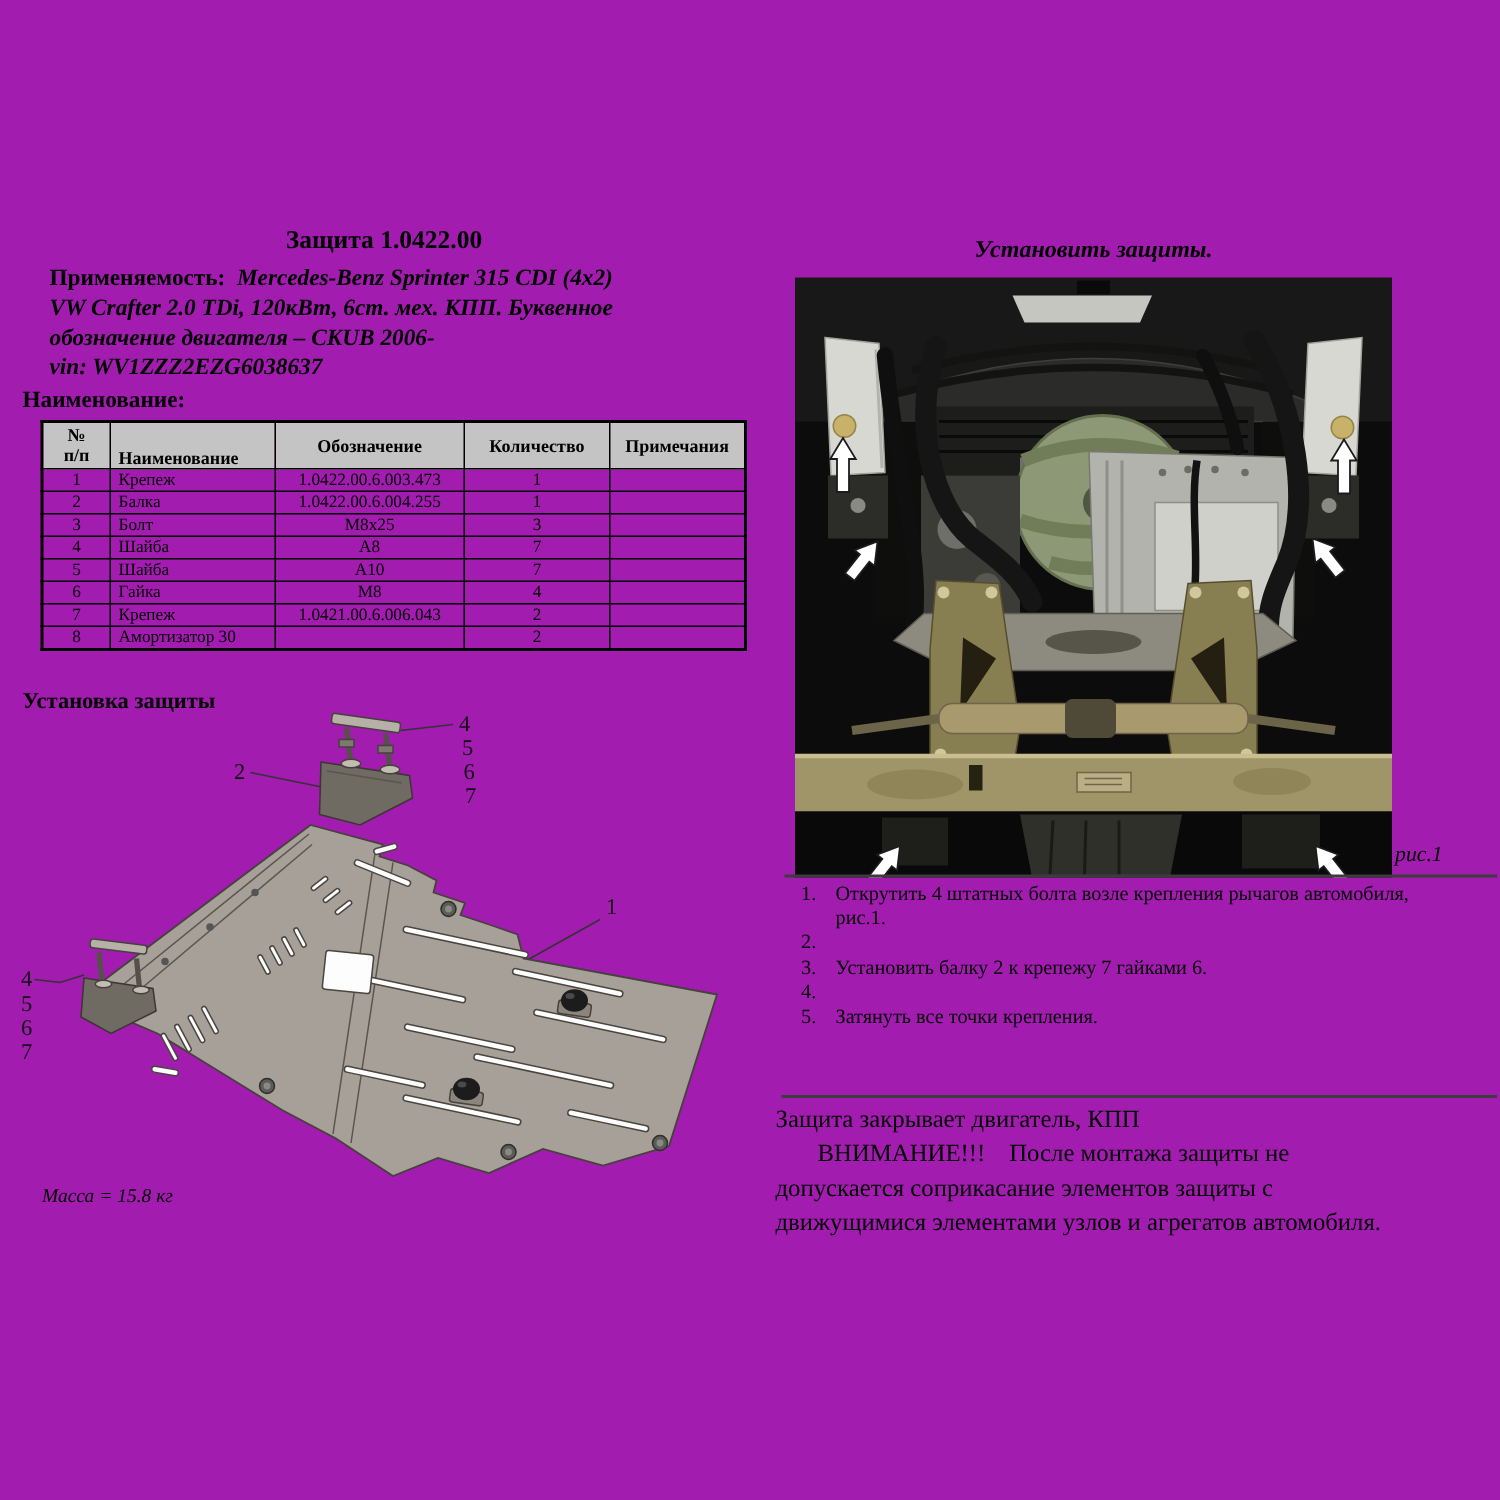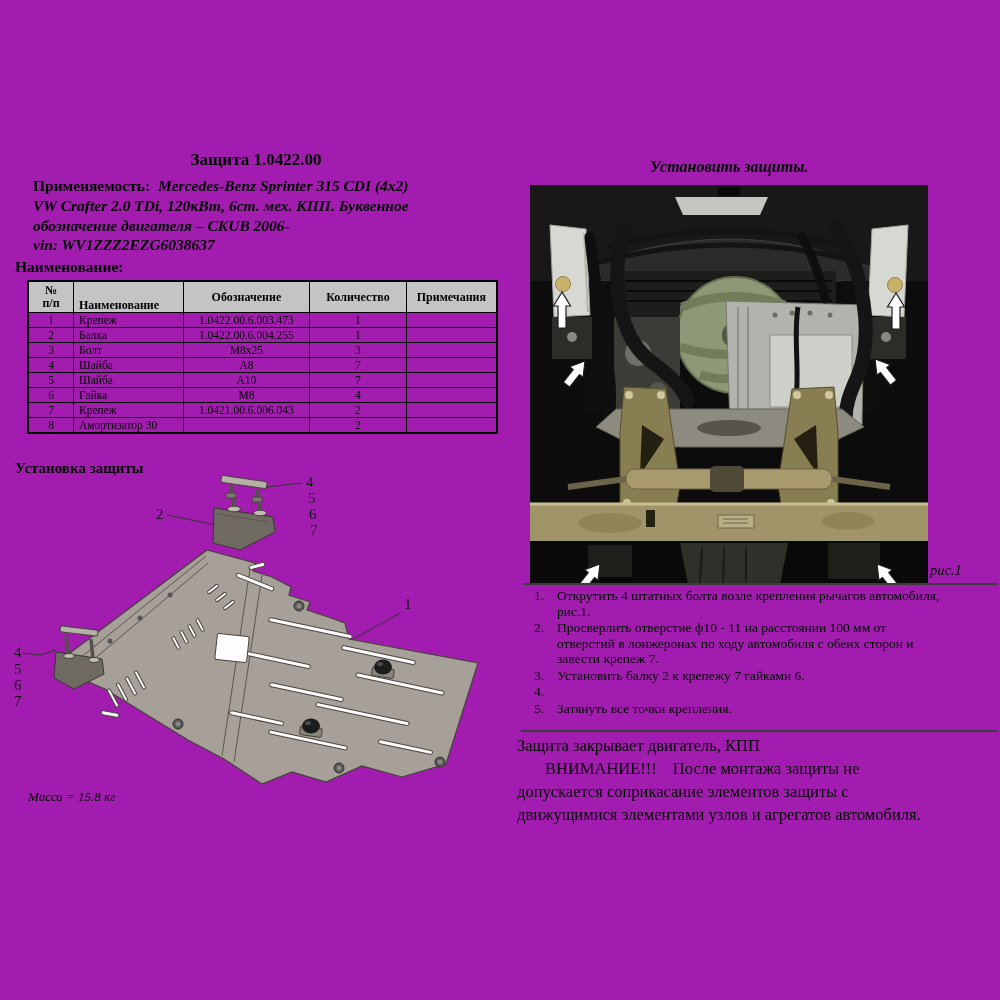--- a/index.html
+++ b/index.html
@@ -368,21 +368,20 @@
   <div class="abs" id="fig-caption">рис.1</div>
   <div class="abs rule" id="rule1"></div>
 
   <div class="abs" id="instructions">
     <div class="li">
         <span class="num">1.</span>
         <span class="txt">Открутить 4 штатных болта возле крепления рычагов автомобиля, рис.1.</span>
       </div>
     <div class="li">
         <span class="num">2.</span>
-        <span class="txt">Просверлить отверстие ф10 - 11 на расстоянии 100 мм от отверстий в лонжеронах по ходу автомобиля с обеих сторон и завести крепеж 7.</span>
       </div>
     <div class="li">
         <span class="num">3.</span>
         <span class="txt">Установить балку 2 к крепежу 7 гайками 6.</span>
       </div>
     <div class="li">
         <span class="num">4.</span>
       </div>
     <div class="li">
         <span class="num">5.</span>

